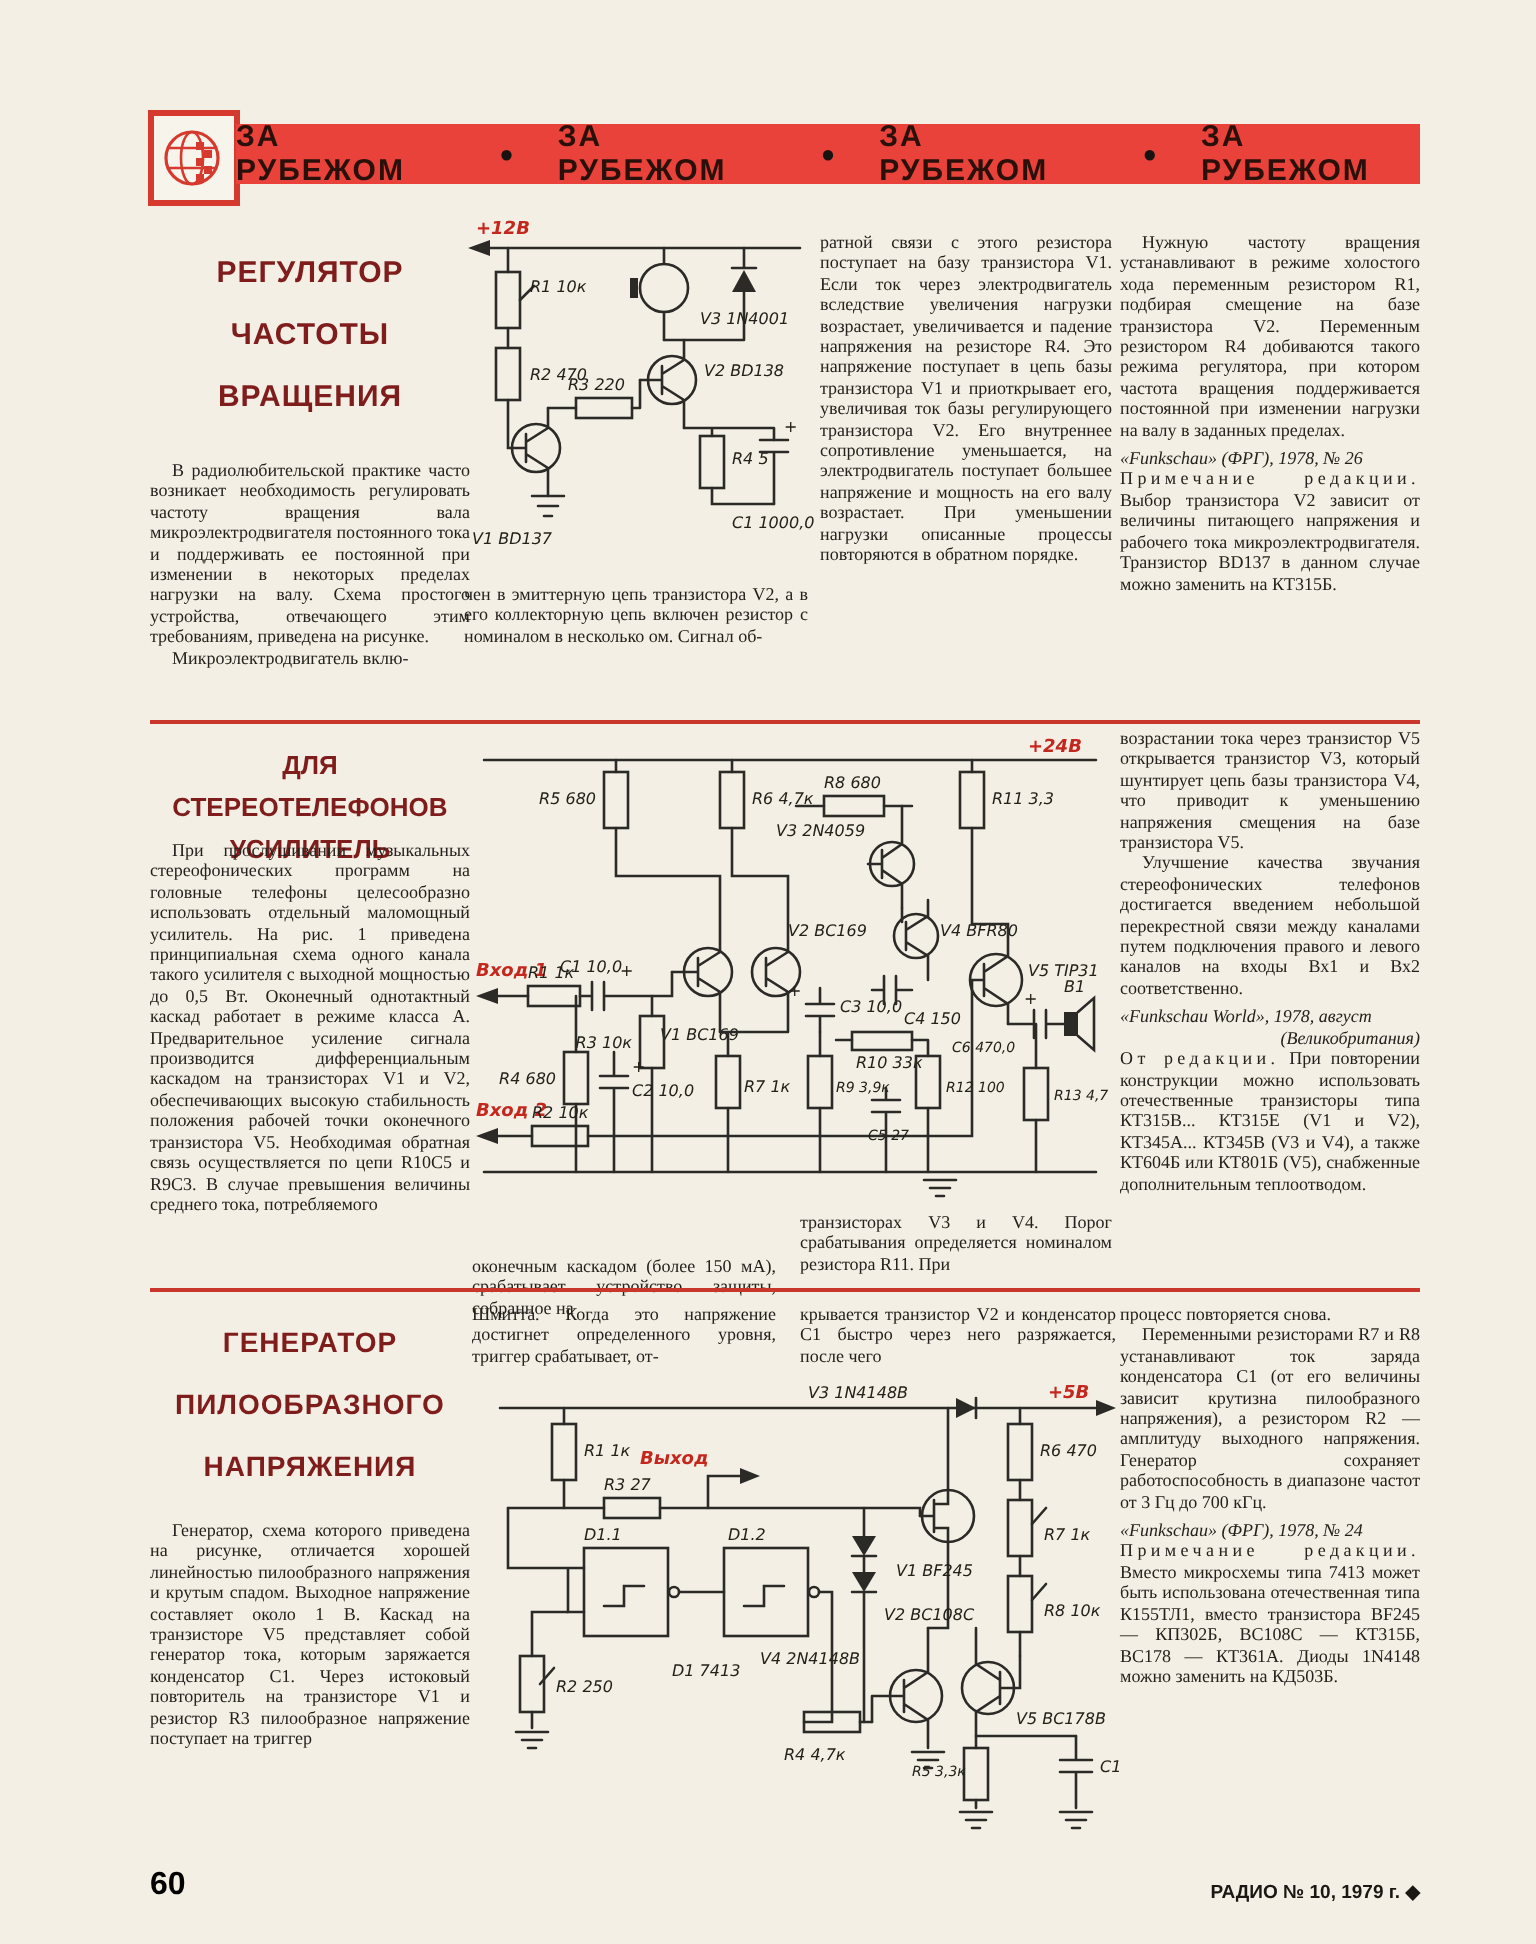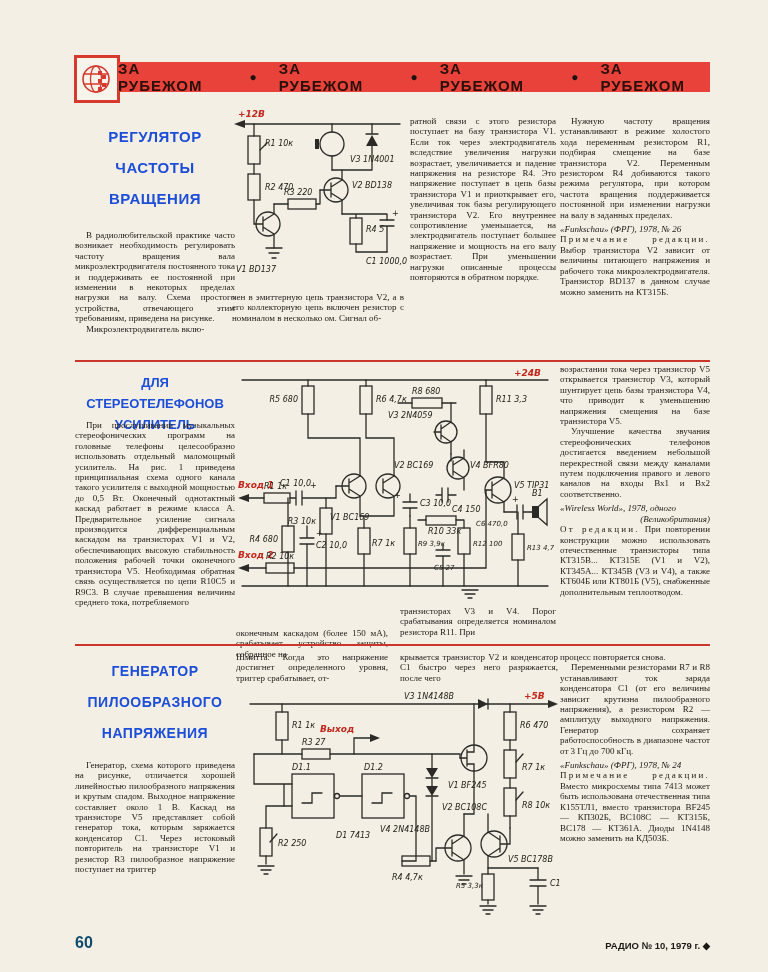--- a/index.html
+++ b/index.html
@@ -6,40 +6,40 @@
   #page{position:relative;width:768px;height:972px;background:#f3efe4;overflow:hidden;
         font-family:"Liberation Serif",serif;color:#24211c;}
   .abs{position:absolute;}
   
   .banner{background:#e8423a;display:flex;align-items:center;justify-content:center;gap:22px;
           font-family:"Liberation Sans",sans-serif;font-weight:bold;font-size:15px;
           letter-spacing:1px;color:#2a100a;}
   .banner .bullet{color:#161310;font-size:12px;letter-spacing:0;}
   
   .t1{font-family:"Liberation Sans",sans-serif;font-weight:bold;text-align:center;
-      color:#1d4ed8;letter-spacing:.5px;}
+      color:#7f1d1d;letter-spacing:.5px;}
   .t1 span{display:block;}
   
   .col{font-size:9px;line-height:10.4px;text-align:justify;}
   .col p{margin:0;text-indent:11px;}
   .col p.ni{text-indent:0;}
   .src{font-style:italic;margin-top:4px;}
   .src2{font-style:italic;text-align:right;}
   .sp{letter-spacing:2.2px;}
   .note{margin-top:5px;}
   .rule{background:#c8362c;height:2px;}
   
   .sch .w{stroke:#2b2a26;stroke-width:1.3;fill:none;stroke-linecap:round;}
   .sch .f{fill:#2b2a26;stroke:none;}
   .sch rect.r{stroke:#2b2a26;stroke-width:1.3;fill:none;}
   .sch text{font-family:"DejaVu Sans",sans-serif;font-style:italic;font-size:8px;fill:#232119;}
   .sch text.red{fill:#c3271e;font-weight:bold;font-size:9px;}
   .sch text.sm{font-size:7px;}
   
-  .pageno{font-family:"Liberation Sans",sans-serif;font-weight:bold;font-size:16px;color:#0c4a6e;}
+  .pageno{font-family:"Liberation Sans",sans-serif;font-weight:bold;font-size:16px;color:#000000;}
   .mag{font-family:"Liberation Sans",sans-serif;font-weight:bold;font-size:9.5px;color:#1b1813;
        text-align:right;}
   .logo-box{border:3px solid #d63a2e;background:#f7f4ec;}
 </style>
 </head>
 <body>
 
 <div id="page">
 
   <div class="abs logo-box" style="left:74px;top:55px;width:40px;height:42px;">
@@ -286,21 +286,21 @@
 
   <div class="abs col" style="left:236px;top:628px;width:152px;">
     <p class="ni">оконечным каскадом (более 150 мА), срабатывает устройство защиты, собранное на</p>
   </div>
   <div class="abs col" style="left:400px;top:606px;width:156px;">
     <p class="ni">транзисторах V3 и V4. Порог срабатывания определяется номиналом резистора R11. При</p>
   </div>
   <div class="abs col" style="left:560px;top:364px;width:150px;">
     <p class="ni">возрастании тока через транзистор V5 открывается транзистор V3, который шунтирует цепь базы транзистора V4, что приводит к уменьшению напряжения смещения на базе транзистора V5.</p>
     <p>Улучшение качества звучания стереофонических телефонов достигается введением небольшой перекрестной связи между каналами путем подключения правого и левого каналов на входы Вх1 и Вх2 соответственно.</p>
-    <div class="src">«Wireless World», 1978, одного</div>
+    <div class="src">«Funkschau World», 1978, август</div>
     <div class="src2">(Великобритания)</div>
     <p class="ni note">
       <span class="sp">От редакции.</span>
       <span>При повторении конструкции можно использовать отечественные транзисторы типа КТ315В... КТ315Е (V1 и V2), КТ345А... КТ345В (V3 и V4), а также КТ604Б или КТ801Б (V5), снабженные дополнительным теплоотводом.</span>
     </p>
   </div>
 
   <div class="abs rule" style="left:75px;top:644px;width:635px;"></div>
 
   <div class="abs t1" style="left:75px;top:656px;width:160px;font-size:14px;line-height:31px;">

